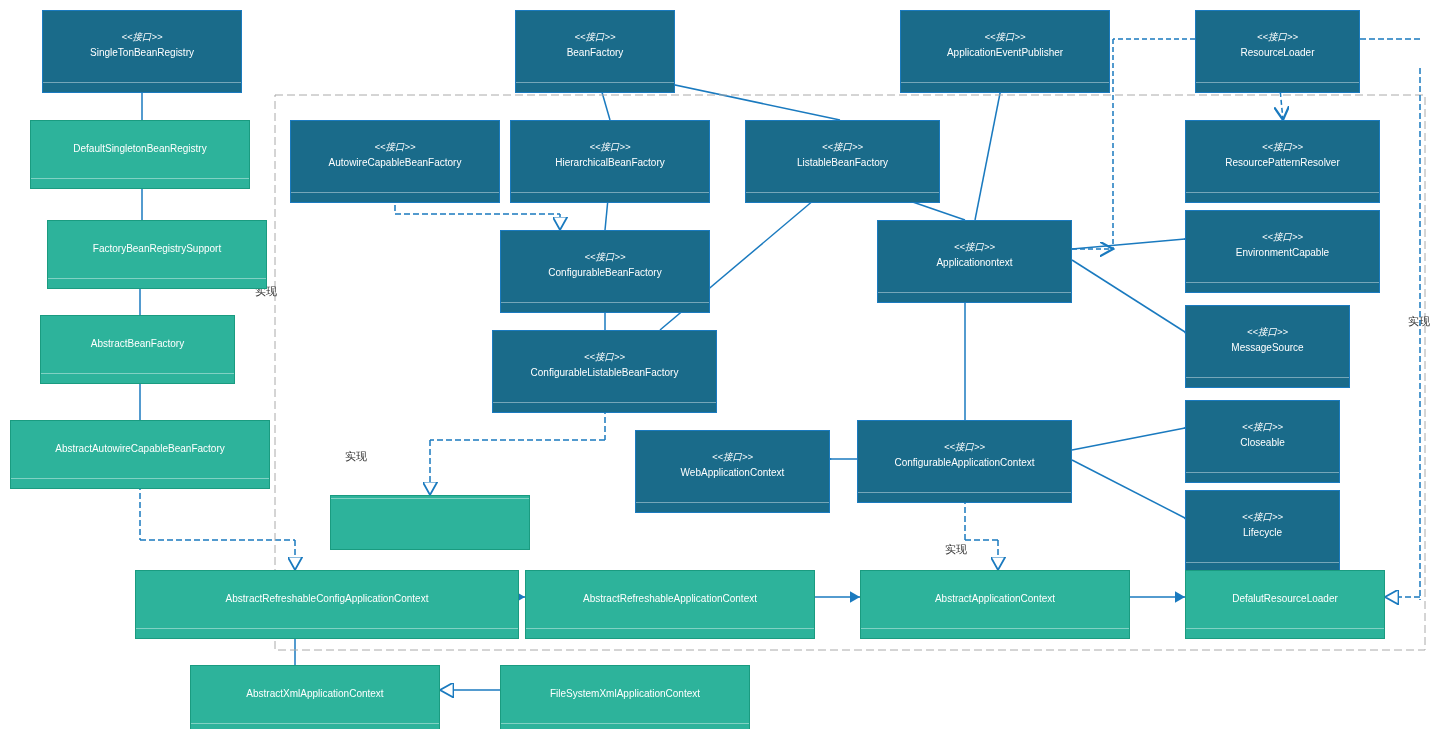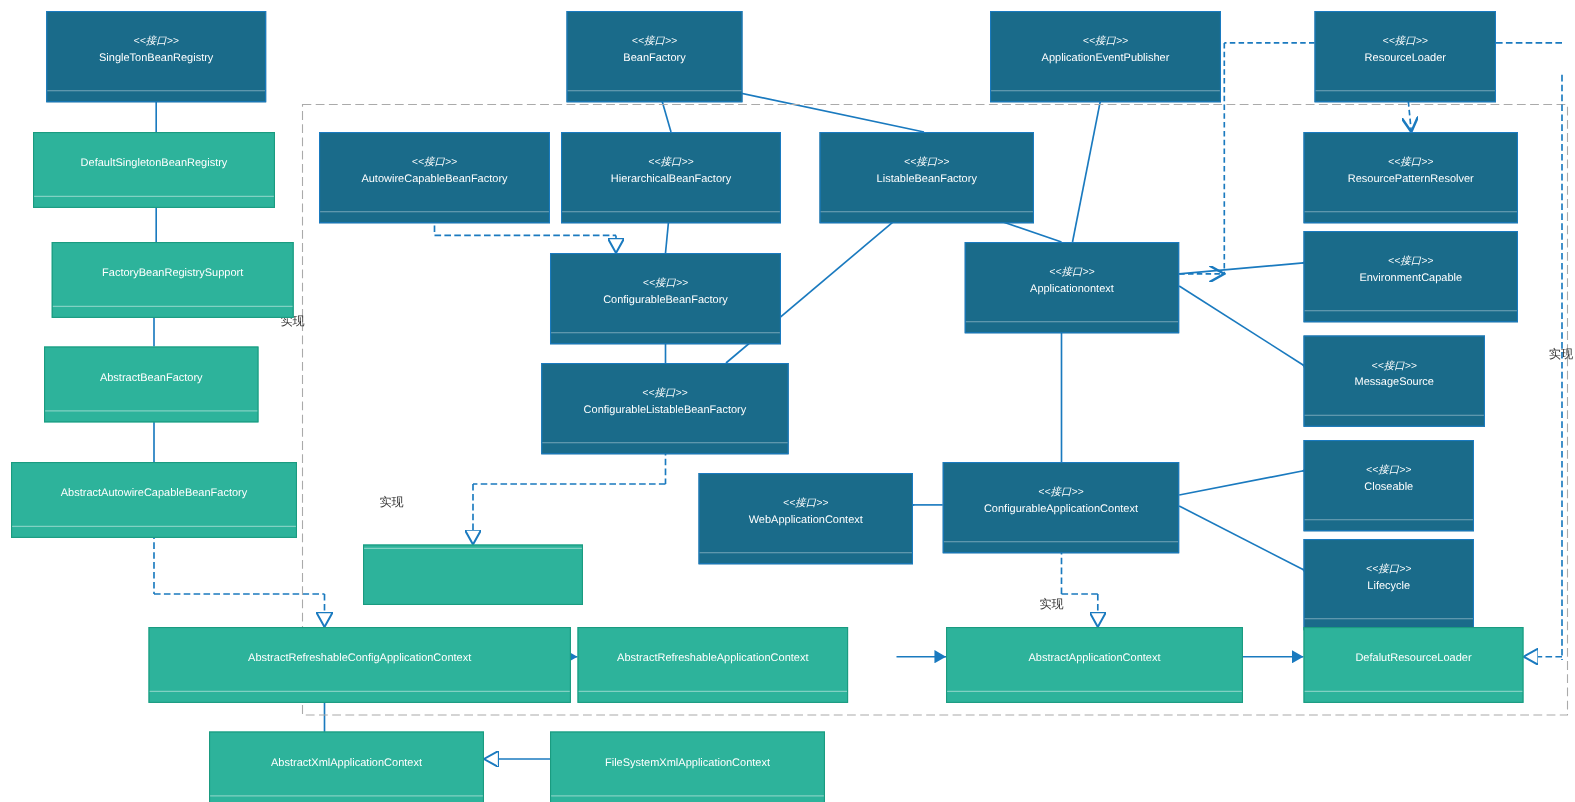--- a/index.html
+++ b/index.html
@@ -307,21 +307,21 @@
     </div>
     <div class="node node-class" style="left: 330px; top: 495px; width: 200px; min-height: 55px;">
       <div class="node-divider"></div>
     </div>
     <div class="node node-class" style="left: 135px; top: 570px; width: 384px; min-height: 55px;">
       <div class="node-content">
         <div class="node-name">AbstractRefreshableConfigApplicationContext</div>
       </div>
       <div class="node-divider"></div>
     </div>
-    <div class="node node-class" style="left: 525px; top: 570px; width: 246px; min-height: 55px;">
+    <div class="node node-class" style="left: 525px; top: 570px; width: 290px; min-height: 55px;">
       <div class="node-content">
         <div class="node-name">AbstractRefreshableApplicationContext</div>
       </div>
       <div class="node-divider"></div>
     </div>
     <div class="node node-class" style="left: 860px; top: 570px; width: 270px; min-height: 55px;">
       <div class="node-content">
         <div class="node-name">AbstractApplicationContext</div>
       </div>
       <div class="node-divider"></div>

